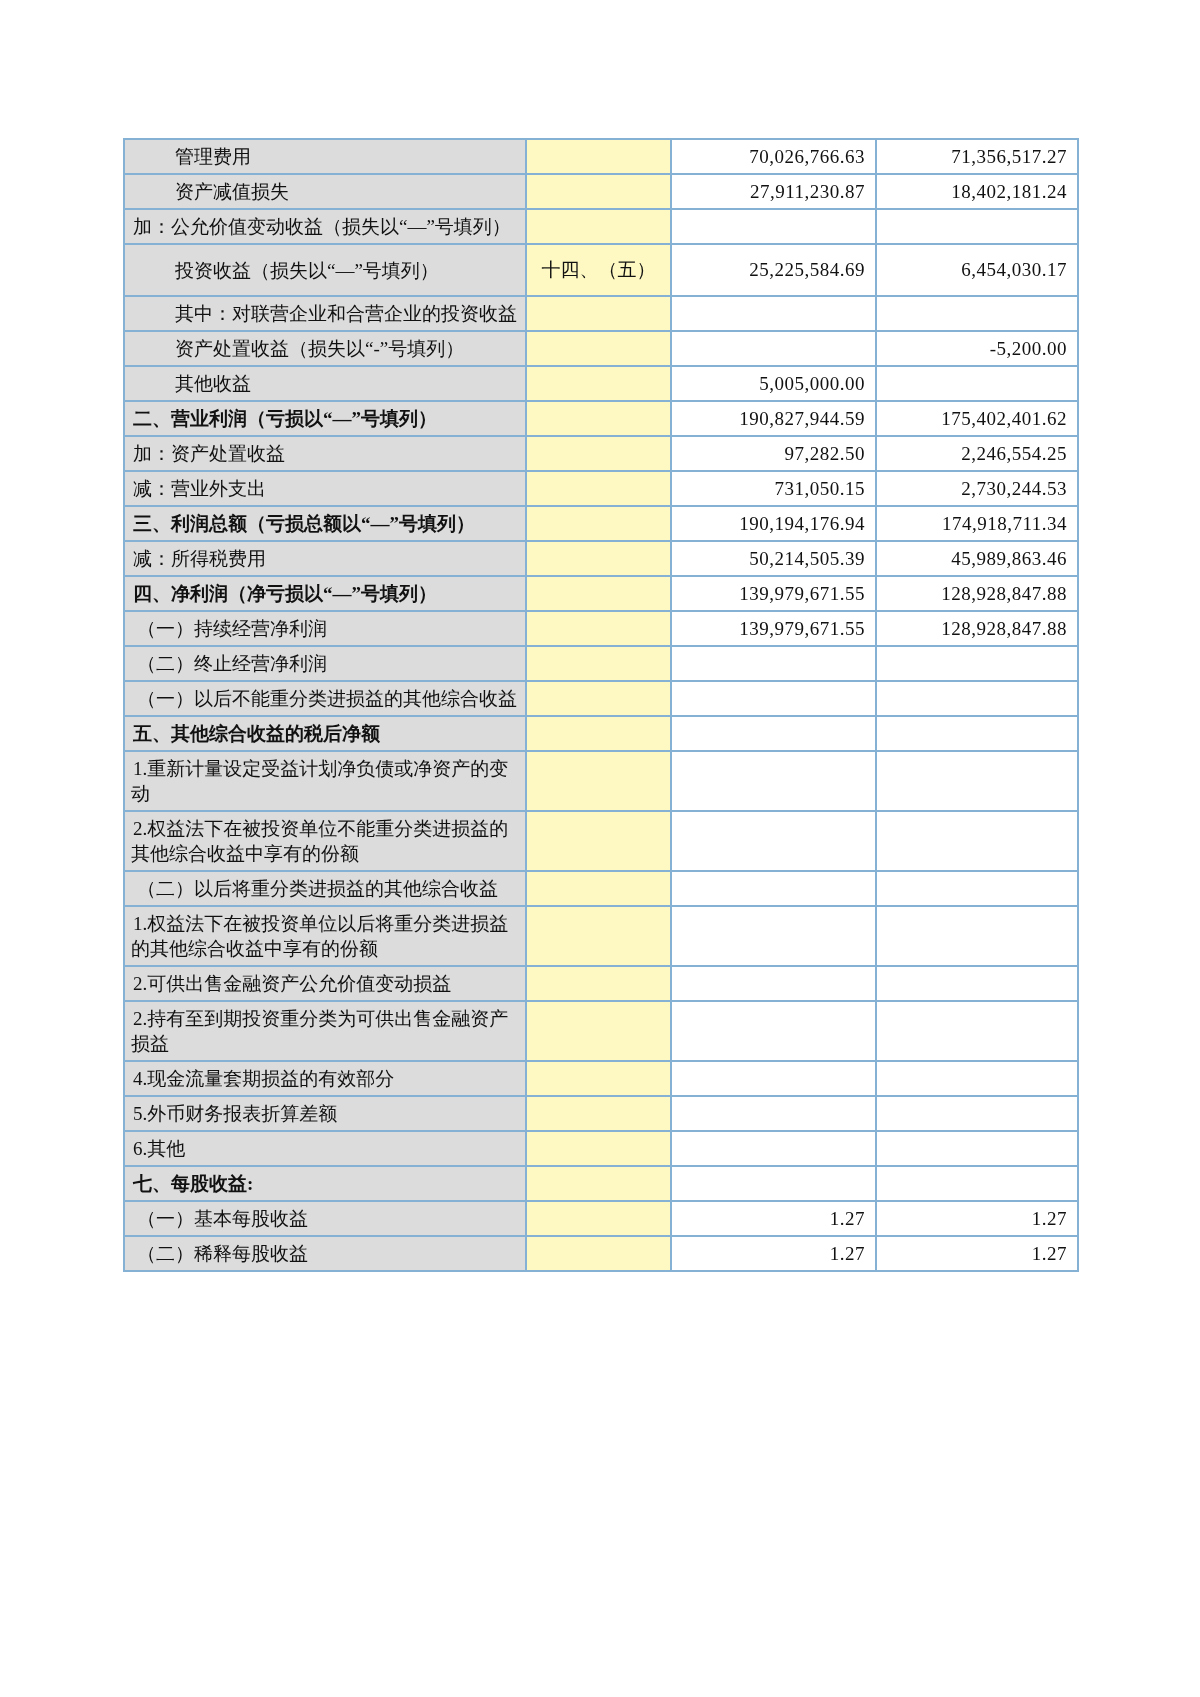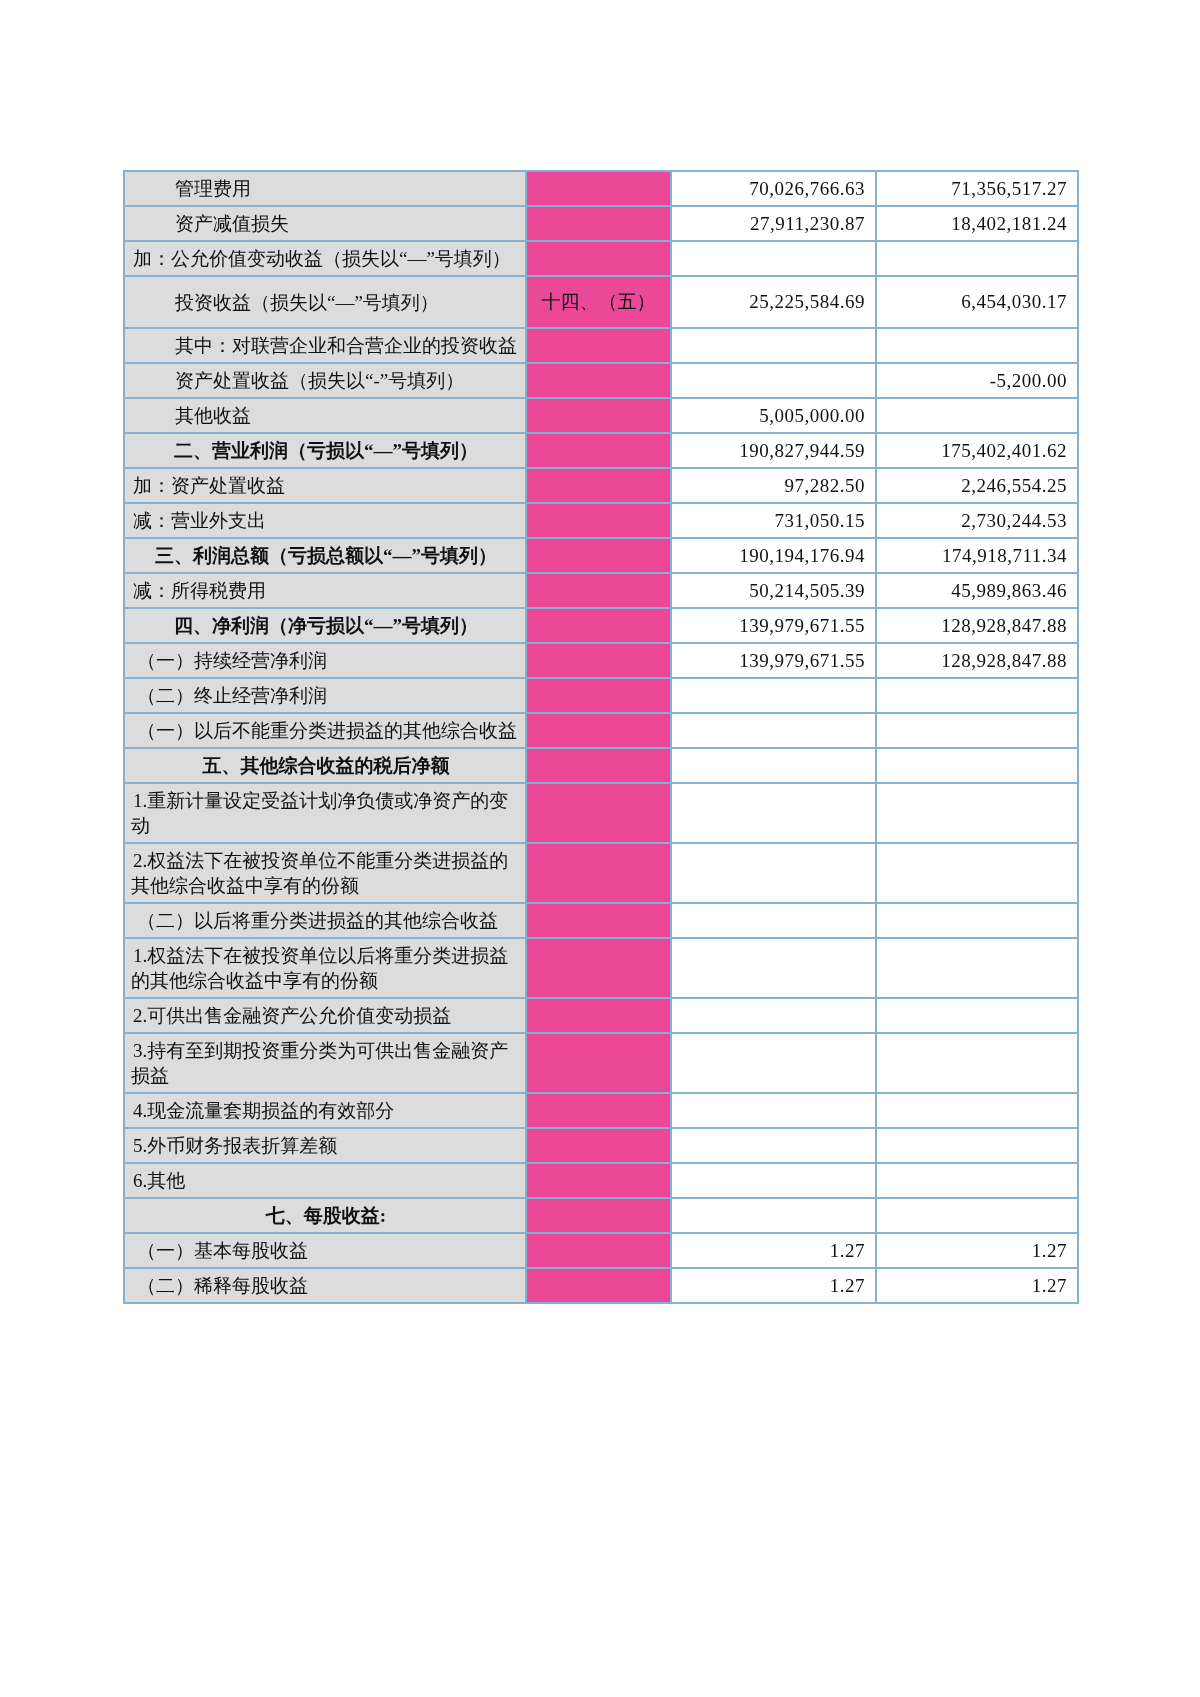--- a/index.html
+++ b/index.html
@@ -13,21 +13,20 @@
     position: relative;
     overflow: hidden;
     font-family: "Liberation Serif", "DejaVu Serif", serif;
     color: #111111;
   }
   .sheet {
     position: absolute;
     left: 123px;
     top: 138px;
     width: 850px;
-    margin-top: 32px;
   }
   table.statement {
     border-collapse: collapse;
     width: 100%;
     table-layout: fixed;
   }
   table.statement td {
     border: 2px solid #85b2d4;
     font-size: 19px;
     vertical-align: middle;
@@ -35,34 +34,34 @@
   }
   td.label {
     background: #dcdcdc;
     padding: 4px 6px;
     line-height: 25px;
     word-break: break-all;
   }
   td.note {
     text-align: center;
     padding: 12px 2px;
-    background: #ec4899;
+    background: #fef9c3;
   }
   td.num {
     text-align: right;
     padding: 4px 10px 4px 2px;
     background: #ffffff;
     font-size: 18px;
     letter-spacing: 0.5px;
     white-space: nowrap;
   }
   .indent-0 { text-indent: 2px; }
   .indent-1 { text-indent: 6px; }
   .indent-2 { text-indent: 44px; }
-  .bold { font-weight: bold; text-align: center; }
+  .bold { font-weight: bold; }
 </style>
 </head>
 <body>
 
 <div class="sheet">
   <table class="statement">
     <colgroup>
       <col style="width:402px">
       <col style="width:145px">
       <col style="width:205px">
@@ -195,21 +194,21 @@
           <td class="num"></td>
           <td class="num"></td>
         </tr>
         <tr>
           <td class="label indent-0">2.可供出售金融资产公允价值变动损益</td>
           <td class="note"></td>
           <td class="num"></td>
           <td class="num"></td>
         </tr>
         <tr>
-          <td class="label indent-0">3.持有至到期投资重分类为可供出售金融资产损益</td>
+          <td class="label indent-0">2.持有至到期投资重分类为可供出售金融资产损益</td>
           <td class="note"></td>
           <td class="num"></td>
           <td class="num"></td>
         </tr>
         <tr>
           <td class="label indent-0">4.现金流量套期损益的有效部分</td>
           <td class="note"></td>
           <td class="num"></td>
           <td class="num"></td>
         </tr>

